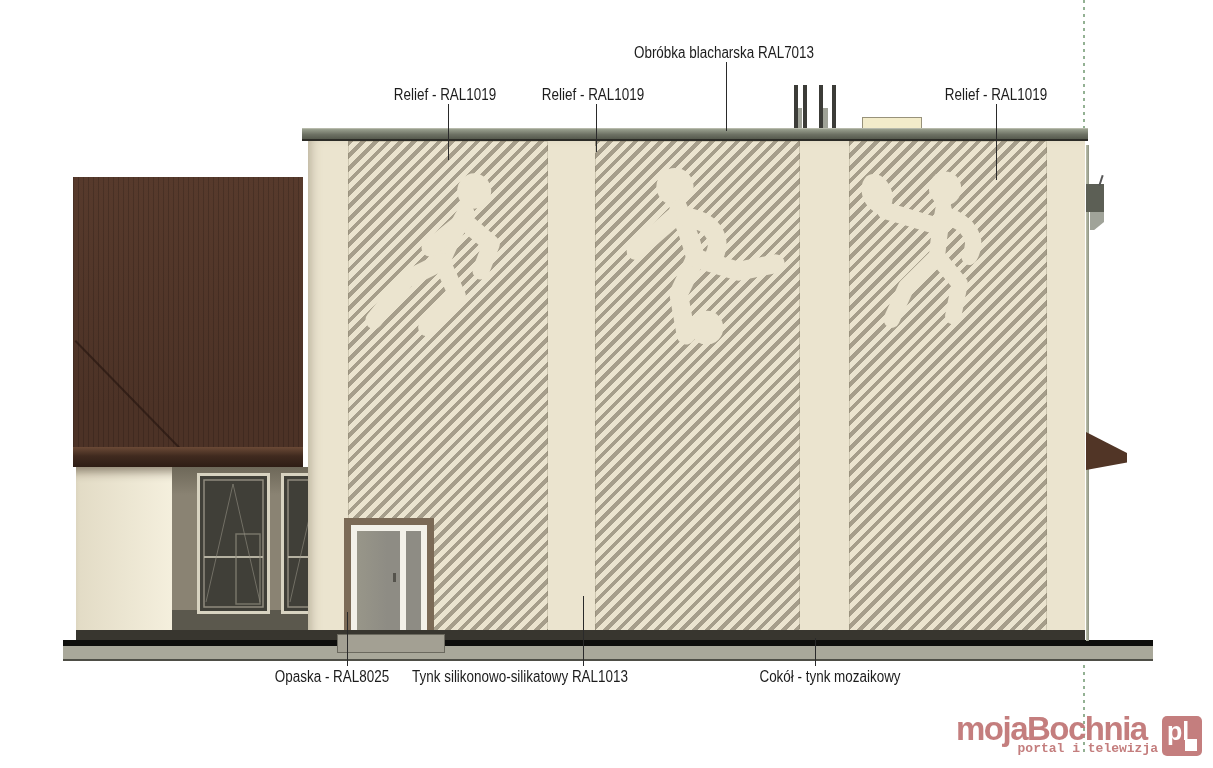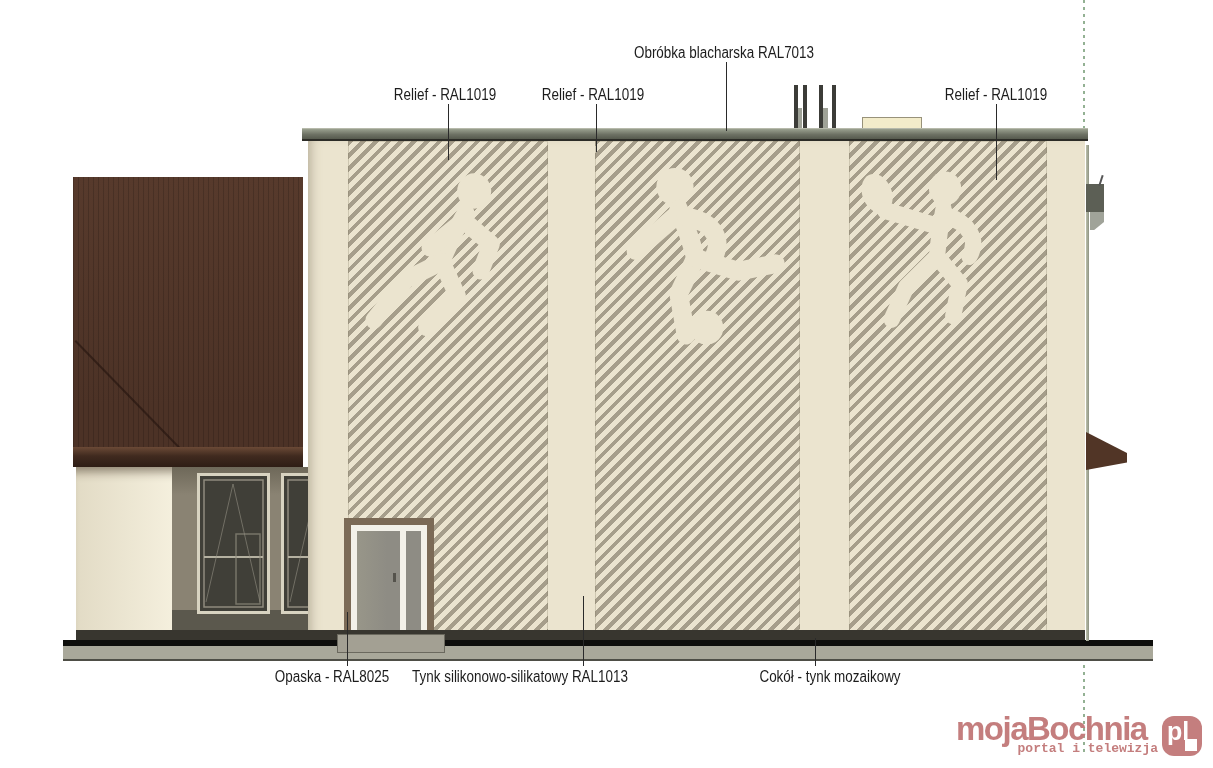--- a/index.html
+++ b/index.html
@@ -84,21 +84,21 @@
 
   
   .lbl{z-index:4;font-size:16px;line-height:17px;color:#1c1c1c;white-space:nowrap;
     transform:translateX(-50%) scaleX(.84);letter-spacing:0;}
   .leader{width:1px;background:var(--leader-dark);z-index:4;}
 
   
   .wm-brand{left:956px;top:710px;z-index:5;color:var(--brand-rose);
     font-size:33px;font-weight:bold;letter-spacing:-1.5px;}
   .wm-box{left:1162px;top:716px;width:40px;height:40px;background:var(--brand-rose);
-    border-radius:12px;z-index:5;}
+    border-radius:5px;z-index:5;}
   .wm-box .pl{position:absolute;left:5px;top:1px;color:#fff;font-size:25px;font-weight:bold;}
   .wm-box .notch{position:absolute;right:5px;bottom:5px;width:12px;height:12px;background:#fff;}
   .wm-tagline{top:741px;right:55px;z-index:5;color:var(--brand-rose);font-size:13px;font-weight:bold;font-family:Liberation Mono, monospace;}
 </style>
 </head>
 <body>
 
 <div class="canvas">
 
   <div class="abs dash-line"></div>

